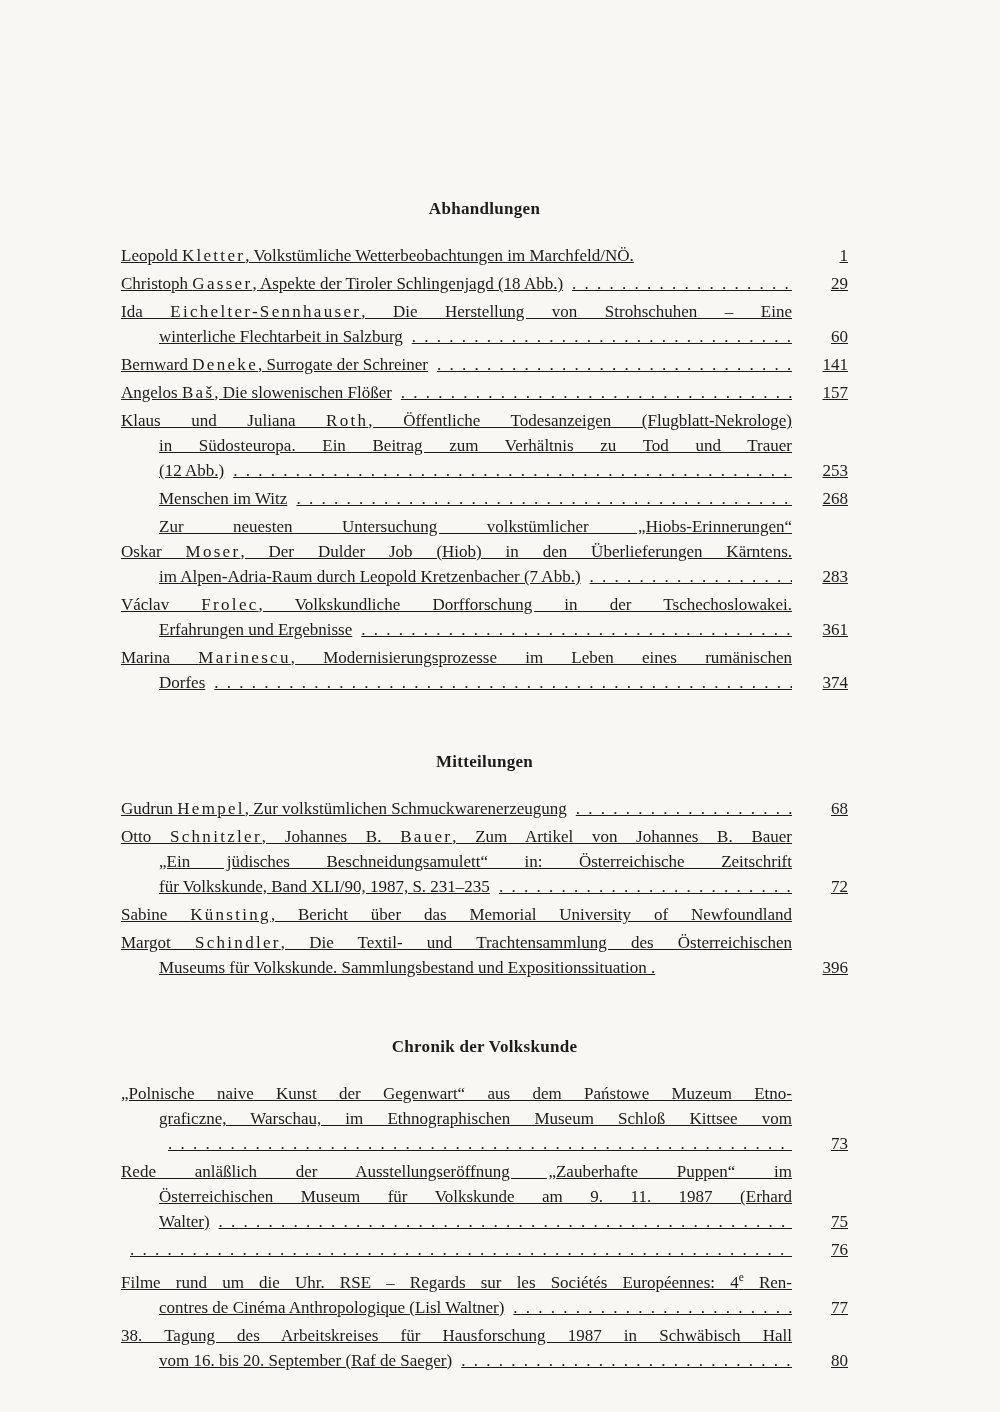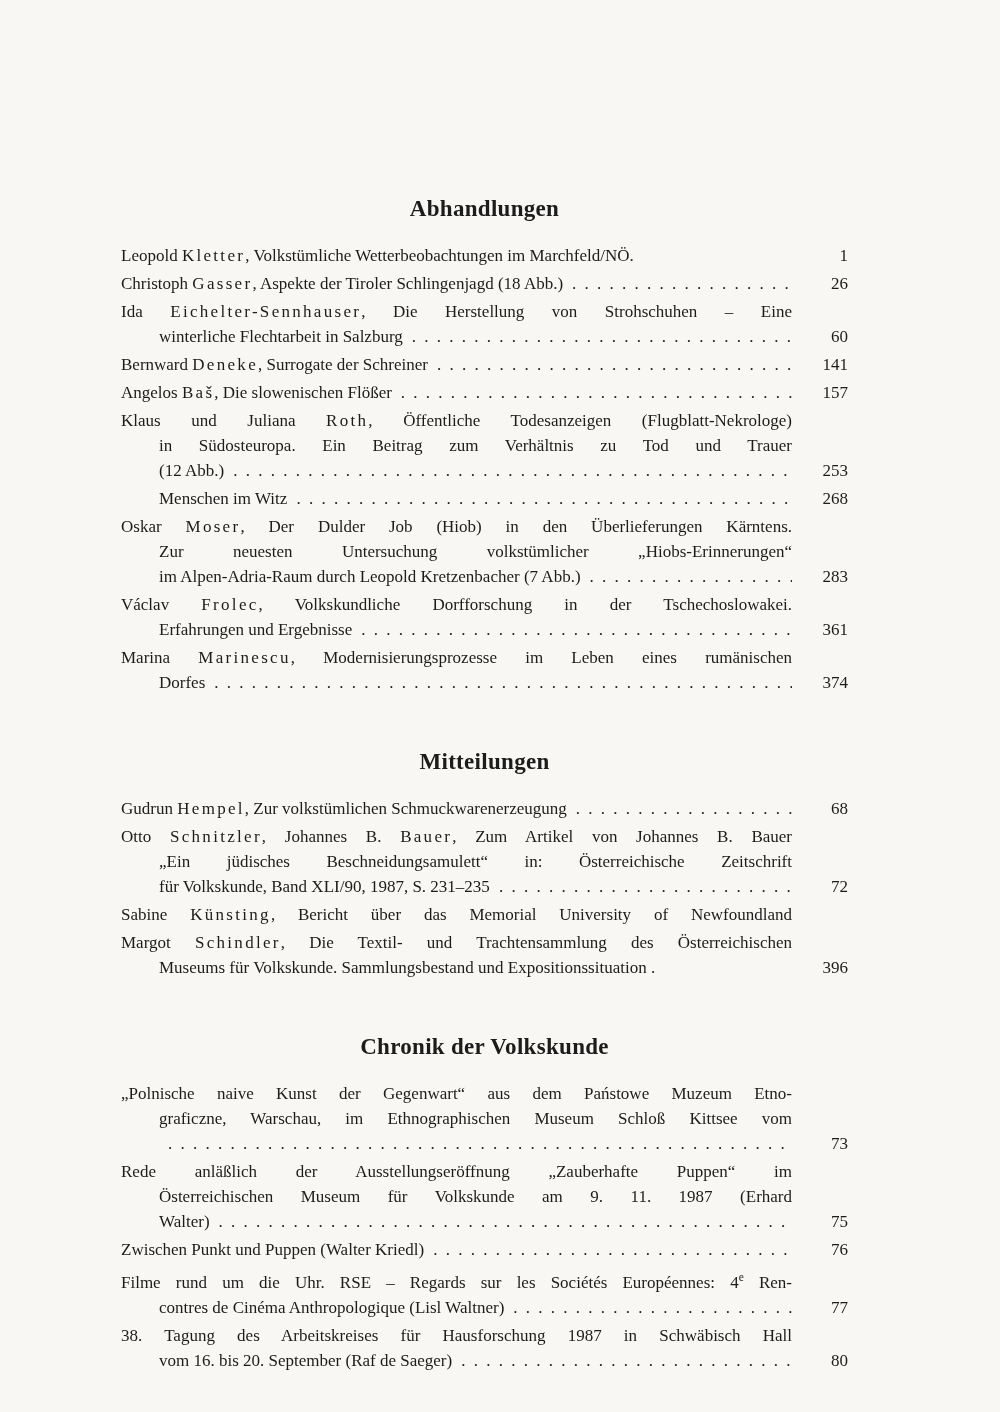--- a/index.html
+++ b/index.html
@@ -17,30 +17,31 @@
     overflow: hidden;
   }
   .page {
     box-sizing: border-box;
     width: 1000px;
     height: 1412px;
     padding: 196px 152px 40px 121px;
   }
   .section-title {
     text-align: center;
-    font-size: 23px;
+    font-size: 17px;
     font-weight: bold;
     letter-spacing: 0.3px;
     margin: 0 0 22px 0;
   }
   .toc-section + .toc-section {
     margin-top: 54px;
   }
   .entry {
     margin: 2px 0 3px 0;
+    text-decoration: underline;
   }
   .line {
     display: flex;
     align-items: baseline;
   }
   .line-body {
     flex: 1 1 auto;
     display: flex;
     align-items: baseline;
     min-width: 0;
@@ -101,21 +102,21 @@
             </span>
             <span class="page-col">1</span>
           </div>
         </div>
         <div class="entry">
           <div class="line">
             <span class="line-body">
               <span class="txt"><span>Christoph </span><span class="sperr">Gasser</span><span>, Aspekte der Tiroler Schlingenjagd (18 Abb.)</span></span>
               <span class="leader">. . . . . . . . . . . . . . . . . . . . . . . . . . . . . . . . . . . . . . . . . . . . . . . . . . . . . . . . . . . . . . . . . . . . . . </span>
             </span>
-            <span class="page-col">26</span>
+            <span class="page-col">29</span>
           </div>
         </div>
         <div class="entry">
           <div class="line">
             <span class="line-body">
               <span class="txt full"><span>Ida </span><span class="sperr">Eichelter-Sennhauser</span><span>, Die Herstellung von Strohschuhen – Eine</span></span>
             </span>
             <span class="page-col"></span>
           </div>
           <div class="line indent">
@@ -168,29 +169,29 @@
         <div class="entry">
           <div class="line indent">
             <span class="line-body">
               <span class="txt"><span>Menschen im Witz</span></span>
               <span class="leader">. . . . . . . . . . . . . . . . . . . . . . . . . . . . . . . . . . . . . . . . . . . . . . . . . . . . . . . . . . . . . . . . . . . . . . </span>
             </span>
             <span class="page-col">268</span>
           </div>
         </div>
         <div class="entry">
+          <div class="line indent">
+            <span class="line-body">
+              <span class="txt full"><span>Zur neuesten Untersuchung volkstümlicher „Hiobs-Erinnerungen“</span></span>
+            </span>
+            <span class="page-col"></span>
+          </div>
           <div class="line">
             <span class="line-body">
               <span class="txt full"><span>Oskar </span><span class="sperr">Moser</span><span>, Der Dulder Job (Hiob) in den Überlieferungen Kärntens.</span></span>
-            </span>
-            <span class="page-col"></span>
-          </div>
-          <div class="line indent">
-            <span class="line-body">
-              <span class="txt full"><span>Zur neuesten Untersuchung volkstümlicher „Hiobs-Erinnerungen“</span></span>
             </span>
             <span class="page-col"></span>
           </div>
           <div class="line indent">
             <span class="line-body">
               <span class="txt"><span>im Alpen-Adria-Raum durch Leopold Kretzenbacher (7 Abb.)</span></span>
               <span class="leader">. . . . . . . . . . . . . . . . . . . . . . . . . . . . . . . . . . . . . . . . . . . . . . . . . . . . . . . . . . . . . . . . . . . . . . </span>
             </span>
             <span class="page-col">283</span>
           </div>
@@ -321,21 +322,20 @@
             <span class="line-body">
               <span class="txt"><span>Walter)</span></span>
               <span class="leader">. . . . . . . . . . . . . . . . . . . . . . . . . . . . . . . . . . . . . . . . . . . . . . . . . . . . . . . . . . . . . . . . . . . . . . </span>
             </span>
             <span class="page-col">75</span>
           </div>
         </div>
         <div class="entry">
           <div class="line">
             <span class="line-body">
-              <span class="txt"><span>Zwischen Punkt und Puppen (Walter Kriedl)</span></span>
               <span class="leader">. . . . . . . . . . . . . . . . . . . . . . . . . . . . . . . . . . . . . . . . . . . . . . . . . . . . . . . . . . . . . . . . . . . . . . </span>
             </span>
             <span class="page-col">76</span>
           </div>
         </div>
         <div class="entry">
           <div class="line">
             <span class="line-body">
               <span class="txt full"><span>Filme rund um die Uhr. RSE – Regards sur les Sociétés Européennes: 4</span><span class="sup">e</span><span> Ren-</span></span>
             </span>

